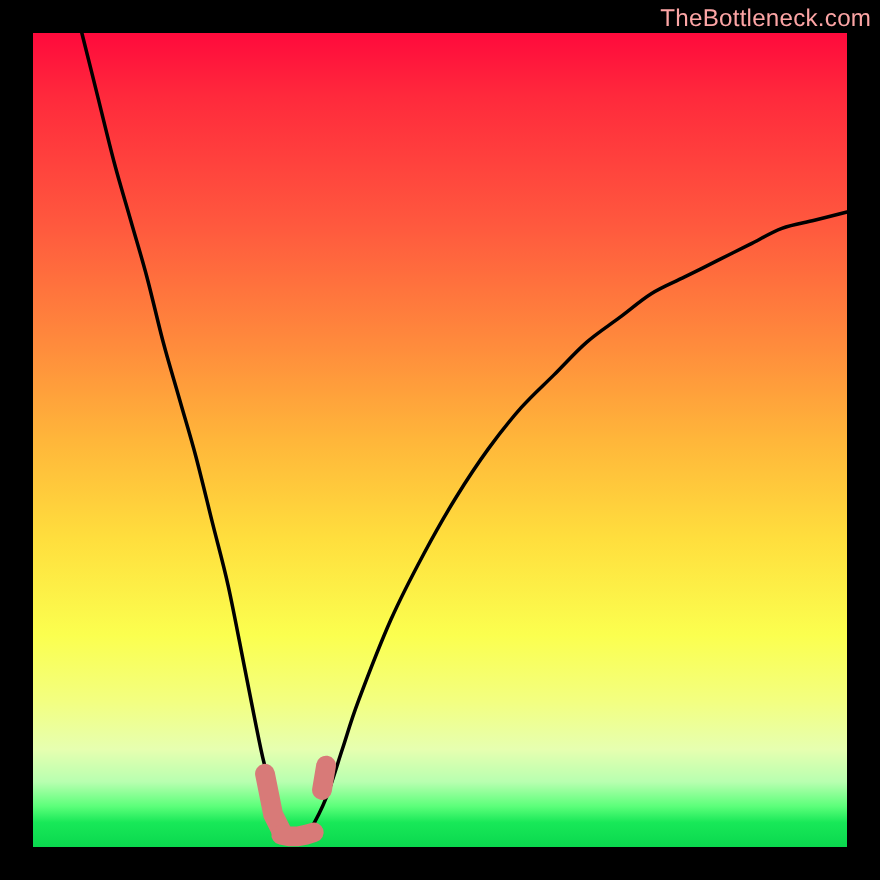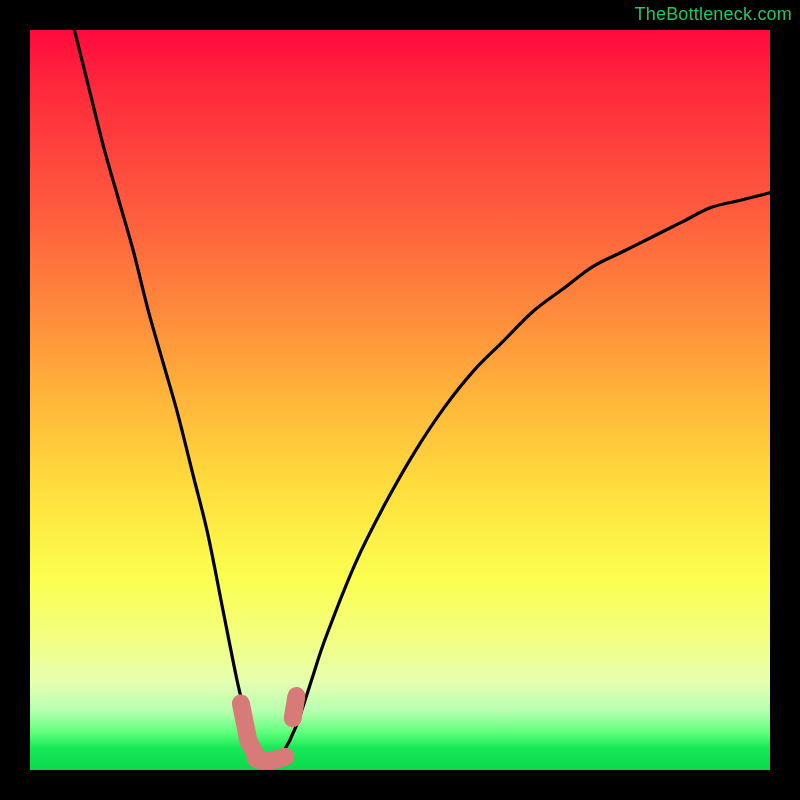--- a/index.html
+++ b/index.html
@@ -40,22 +40,22 @@
       #b8ffb0 92%,
       #5cff7a 95%,
       #18e858 97%,
       #0ad84e 100%
     );
   }
   .watermark {
     position: absolute;
     top: 4px;
     right: 8px;
-    color: #22c55e;
-    font-size: 18px;
+    color: #fca5a5;
+    font-size: 22px;
     letter-spacing: 0.2px;
     user-select: none;
   }
   svg.curve {
     position: absolute;
     left: 0;
     top: 0;
     width: 740px;
     height: 740px;
     overflow: visible;

